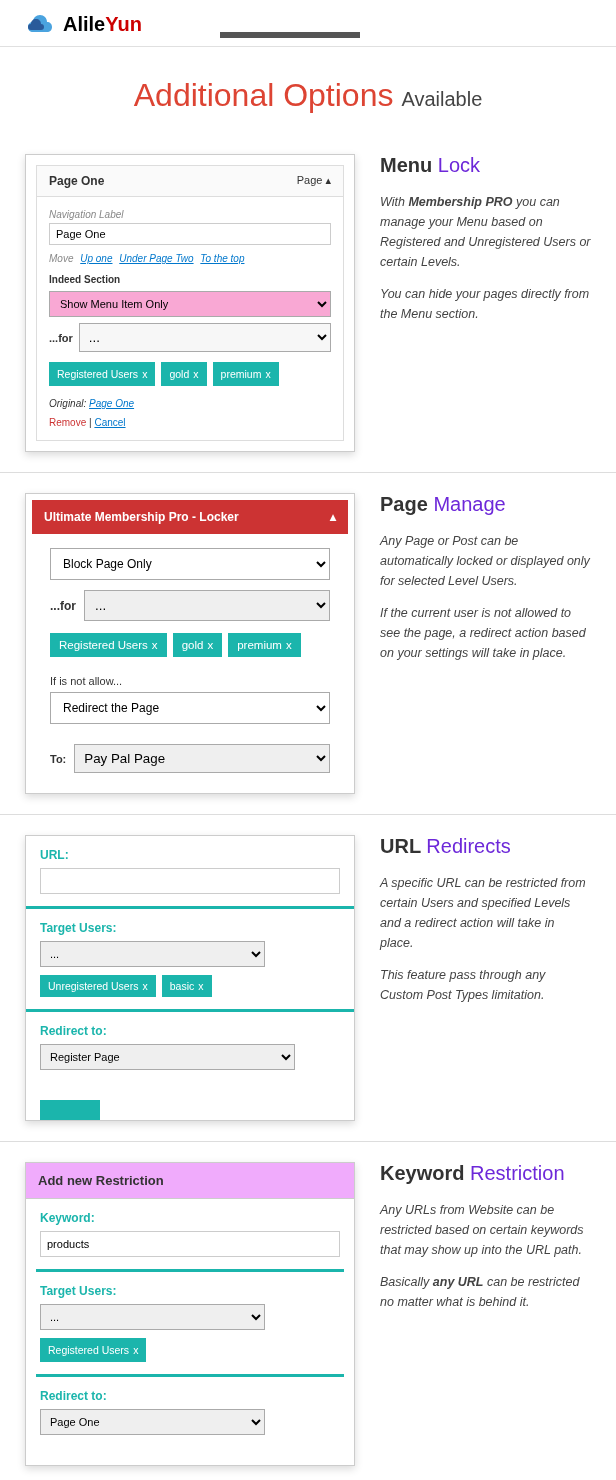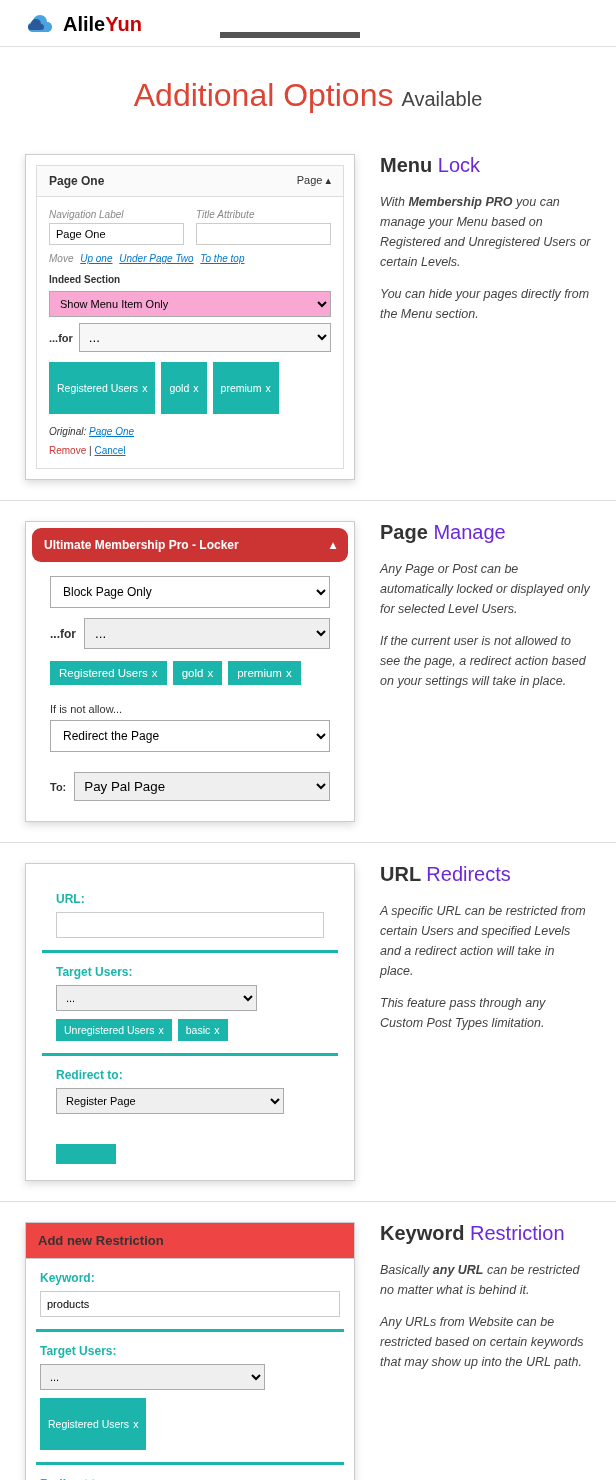--- a/index.html
+++ b/index.html
@@ -31,31 +31,31 @@
 .p1-col { flex: 1; }
 .p1-label { font-style: italic; color: #888; font-size: 10px; margin-bottom: 3px; display: block; }
 .p1-input { width: 100%; border: 1px solid #ccc; padding: 4px 6px; font-size: 11px; }
 .p1-move { font-style: italic; color: #888; font-size: 10px; margin-bottom: 10px; }
 .p1-move a { color: #07c; text-decoration: underline; margin-left: 4px; }
 .p1-section-label { font-weight: bold; font-size: 10px; margin: 8px 0 6px; display: block; }
 .p1-select { width: 100%; border: 1px solid #aaa; padding: 5px 6px; font-size: 11px; background: #f9a8d4; margin-bottom: 6px; cursor: pointer; }
 .p1-for { display: flex; align-items: center; gap: 6px; margin-bottom: 10px; }
 .p1-for .for-label { font-weight: bold; font-size: 11px; }
 .p1-for select { flex: 1; border: 1px solid #aaa; padding: 5px; background: #f7f7f7; cursor: pointer; }
-.tag { display: inline-block; background: #1bb5ac; color: #fff; padding: 20px 8px; font-size: 10.5px; margin-right: 3px; cursor: pointer; }
+.tag { display: inline-block; background: #1bb5ac; color: #fff; padding: 6px 8px; font-size: 10.5px; margin-right: 3px; cursor: pointer; }
 .tag .x { margin-left: 4px; }
 .p1-orig { font-style: italic; font-size: 10px; margin-top: 12px; }
 .p1-orig a { color: #07c; text-decoration: underline; }
 .p1-actions { margin-top: 8px; font-size: 10px; }
 .p1-actions .remove { color: #c33; }
 .p1-actions .cancel { color: #07c; text-decoration: underline; }
 
 
 .p2-wrap { padding: 6px; }
-.p2-header { background: #c33; color: #fff; padding: 10px 12px; font-weight: bold; font-size: 12px; display: flex; justify-content: space-between; align-items: center; border-radius: 9px; }
+.p2-header { background: #c33; color: #fff; padding: 10px 12px; font-weight: bold; font-size: 12px; display: flex; justify-content: space-between; align-items: center; }
 .p2-body { padding: 14px 18px; }
 .p2-select { width: 100%; border: 1px solid #aaa; padding: 7px 8px; font-size: 12px; background: #fff; margin-bottom: 10px; cursor: pointer; }
 .p2-for { display: flex; align-items: center; gap: 8px; margin-bottom: 12px; }
 .p2-for .for-label { font-weight: bold; font-size: 12px; }
 .p2-for select { flex: 1; border: 1px solid #aaa; padding: 6px; cursor: pointer; }
 .p2-tags { margin-bottom: 18px; }
 .p2-tags .tag { padding: 6px 9px; font-size: 11.5px; }
 .p2-notallow { font-size: 11px; margin: 8px 0 5px; }
 .p2-to { display: flex; align-items: center; gap: 8px; margin-top: 10px; }
 .p2-to .to-label { font-weight: bold; font-size: 11px; }
@@ -65,21 +65,21 @@
 .p3-wrap { padding: 0; }
 .p3-group { border-bottom: 3px solid #1bb5ac; padding: 12px 14px; }
 .p3-group:last-child { border-bottom: none; }
 .p3-label { color: #1bb5ac; font-weight: bold; font-size: 12px; margin-bottom: 6px; display: block; }
 .p3-input { width: 100%; border: 1px solid #ccc; padding: 6px; font-size: 11px; }
 .p3-select { width: 75%; border: 1px solid #aaa; padding: 5px; font-size: 11px; margin-bottom: 8px; cursor: pointer; }
 .p3-tags .tag { padding: 5px 8px; font-size: 10.5px; }
 .p3-btn { background: #1bb5ac; width: 60px; height: 20px; margin: 10px 14px 0; }
 
 
-.p4-header { background: #ef4444; padding: 10px 12px; font-weight: bold; font-size: 13px; margin: -10px -10px 0; border-bottom: 1px solid #ccc; }
+.p4-header { background: #f0abfc; padding: 10px 12px; font-weight: bold; font-size: 13px; margin: -10px -10px 0; border-bottom: 1px solid #ccc; }
 .p4-group { border-bottom: 3px solid #1bb5ac; padding: 12px 4px; }
 .p4-group:last-child { border-bottom: none; }
 .p4-label { color: #1bb5ac; font-weight: bold; font-size: 12px; margin-bottom: 6px; display: block; }
 .p4-input { width: 100%; border: 1px solid #ccc; padding: 6px; font-size: 11px; }
 .p4-select { width: 75%; border: 1px solid #aaa; padding: 5px; font-size: 11px; margin-bottom: 8px; cursor: pointer; }
 </style>
 </head>
 <body>
 
 <div class="header">
@@ -104,24 +104,20 @@
     <div class="p1-header">
       <span class="title">Page One</span>
       <span><span>Page</span> <span>▴</span></span>
     </div>
     <div class="p1-body">
       <div class="p1-row">
         <div class="p1-col">
           <span class="p1-label">Navigation Label</span>
           <input class="p1-input" value="Page One" style="">
         </div>
-        <div class="p1-col">
-          <span class="p1-label">Title Attribute</span>
-          <input class="p1-input" style="">
-        </div>
       </div>
       <div class="p1-move">
         <span>Move</span>
         <a>Up one</a>
         <a>Under Page Two</a>
         <a>To the top</a>
       </div>
       <span class="p1-section-label">Indeed Section</span>
       <select class="p1-select"><option>Show Menu Item Only</option></select>
       <div class="p1-for">
@@ -174,21 +170,21 @@
     </div>
   </div>
   <div class="desc">
     <h2><span>Page</span> <span class="light">Manage</span></h2>
     <p>Any Page or Post can be automatically locked or displayed only for selected Level Users.</p>
     <p>If the current user is not allowed to see the page, a redirect action based on your settings will take in place.</p>
   </div>
 </div>
 
 <div class="section">
-  <div class="panel p3-wrap" style="padding:16px;">
+  <div class="panel p3-wrap" style="padding:0;">
     <div class="p3-group">
       <span class="p3-label">URL:</span>
       <input class="p3-input" style="">
     </div>
     <div class="p3-group">
       <span class="p3-label">Target Users:</span>
       <select class="p3-select"><option>...</option></select>
       <div class="p3-tags">
         <span class="tag"><span>Unregistered Users</span><span class="x">x</span></span>
         <span class="tag"><span>basic</span><span class="x">x</span></span>
@@ -221,16 +217,16 @@
         <span class="tag"><span>Registered Users</span><span class="x">x</span></span>
       </div>
     </div>
     <div class="p4-group" style="border-bottom:none;">
       <span class="p4-label">Redirect to:</span>
       <select class="p4-select"><option>Page One</option></select>
     </div>
   </div>
   <div class="desc">
     <h2><span>Keyword</span> <span class="light">Restriction</span></h2>
+    <p>Any URLs from Website can be restricted based on certain keywords that may show up into the URL path.</p>
     <p><span>Basically </span><b>any URL</b><span> can be restricted no matter what is behind it.</span></p>
-    <p>Any URLs from Website can be restricted based on certain keywords that may show up into the URL path.</p>
   </div>
 </div>
 
 </body></html>

